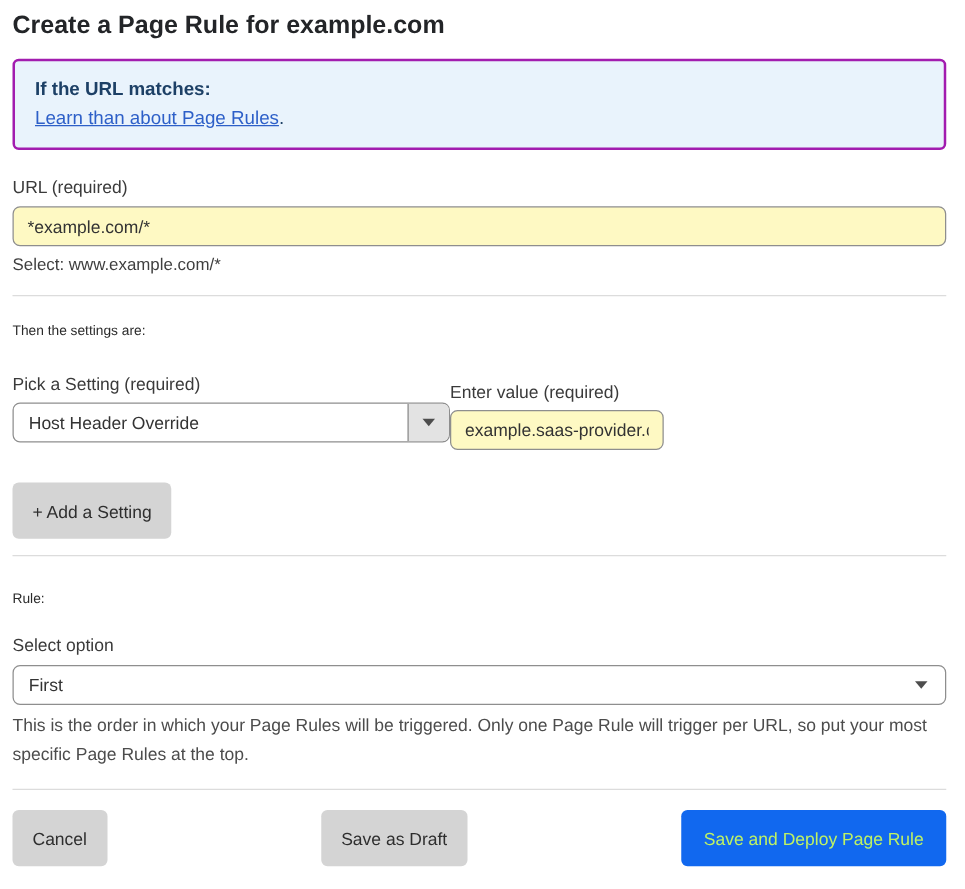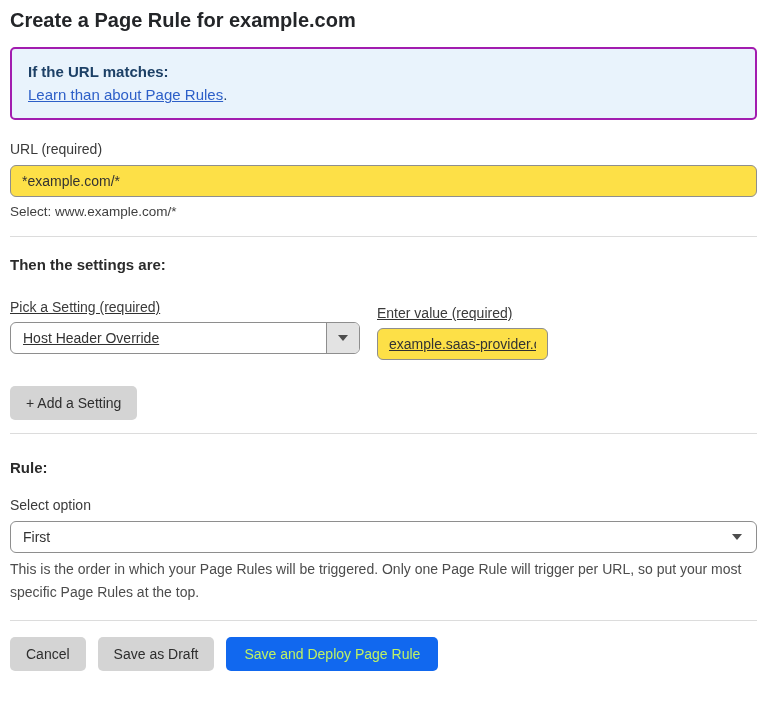--- a/index.html
+++ b/index.html
@@ -43,47 +43,47 @@
     display: block;
     margin-top: 7px;
     height: 32px;
     width: 100%;
     border: 1px solid #8e8e8e;
     border-radius: 6px;
     padding: 0 11px;
     font-size: 14px;
     color: #333333;
     font-family: "Liberation Sans", sans-serif;
-    background: #fde047;
+    background: #fef9c3;
     outline: none;
   }
 
   .hint {
     margin-top: 7px;
     font-size: 13.5px;
     line-height: 16px;
     color: #3f3f3f;
   }
 
   hr.divider {
     border: none;
     border-top: 1px solid #dcdcdc;
     margin: 16px 0 0;
   }
 
   h2.section-heading {
     margin-top: 19px;
-    font-size: 15px;
+    font-size: 11px;
     line-height: 18px;
-    font-weight: 700;
+    font-weight: 400;
     color: #2b2b2b;
   }
   h2.order-heading { margin-top: 25px; }
 
-  .settings-row { display: flex; gap: 17px; margin-top: 4px; text-decoration: underline; }
+  .settings-row { display: flex; margin-top: 4px; }
   .settings-row .field-label { margin-top: 0; }
   .col-left { width: 350px; }
   .col-right { width: 171px; margin-top: 6px; }
 
   .select {
     margin-top: 6px;
     display: flex;
     align-items: stretch;
     height: 32px;
     border: 1px solid #8e8e8e;
@@ -116,41 +116,41 @@
     border-top: 6px solid #4d4d4d;
   }
   .order-select { margin-top: 7px; align-items: center; }
   .order-caret { margin-right: 14px; }
 
   .value-input { margin-top: 6px; width: 171px; }
 
   .btn {
     border: none;
     border-radius: 5px;
-    height: 34px;
+    height: 45px;
     padding: 0 16px;
     font-size: 14px;
     font-family: "Liberation Sans", sans-serif;
     cursor: pointer;
     white-space: nowrap;
   }
   .btn-gray { background: #d4d4d4; color: #2e2e2e; }
   .btn-blue { background: #1168ef; color: #bef264; padding: 0 18px; }
   .add-setting-btn { margin-top: 26px; display: block; }
 
   .help-text {
     margin-top: 5px;
     font-size: 14px;
     line-height: 23px;
     color: #4c4c4c;
   }
   .help-text { margin-top: 5px; }
   .order-divider { margin-top: 9px; }
 
-  .footer { display: flex; gap: 12px; margin-top: 16px; }
+  .footer { display: flex; gap: 12px; margin-top: 16px; justify-content: space-between; }
 </style>
 </head>
 <body>
 
 <div class="container">
 
   <h1 class="page-title">Create a Page Rule for example.com</h1>
 
   <div class="info-box">
     <div class="info-heading">If the URL matches:</div>

